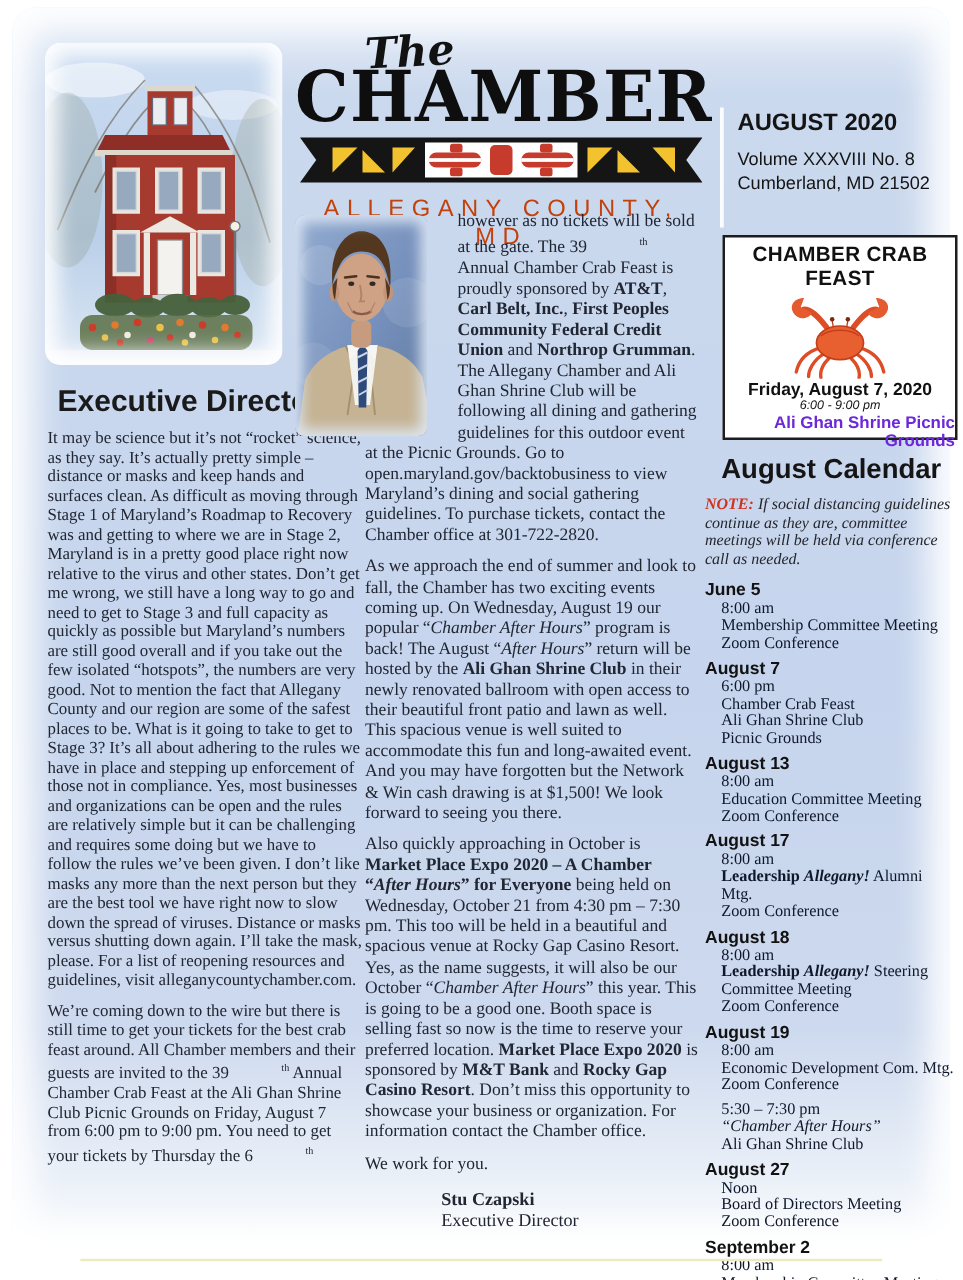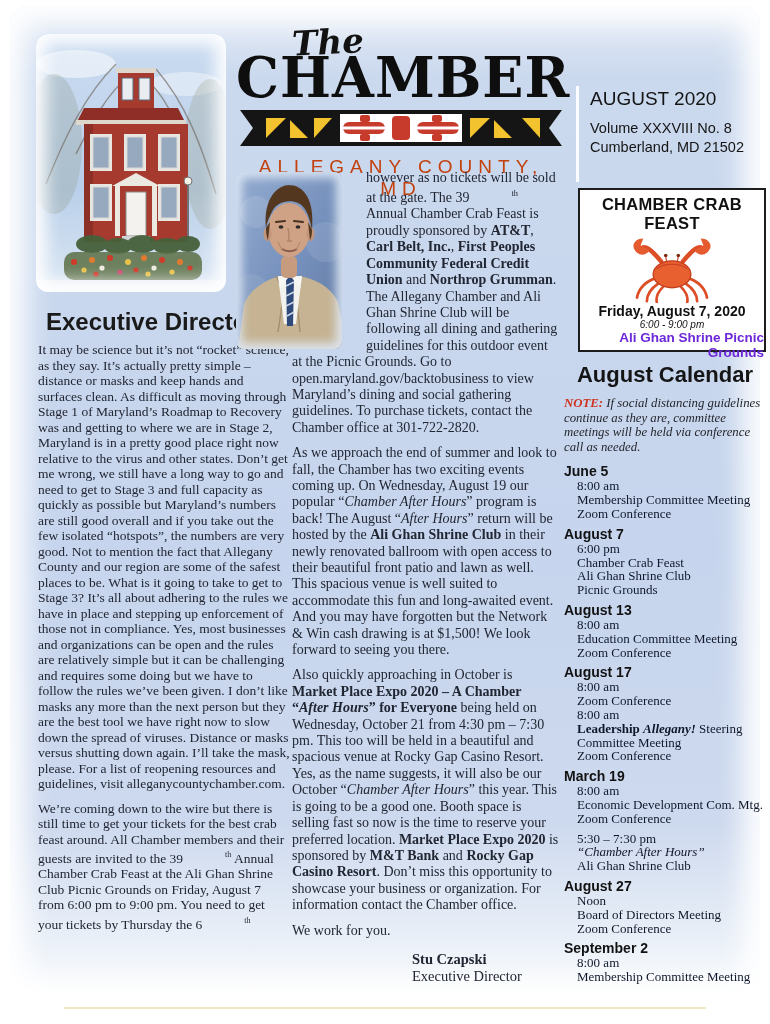--- a/index.html
+++ b/index.html
@@ -15,21 +15,21 @@
   .feather{position:absolute;inset:0;border-radius:12px;box-shadow:inset 0 0 16px 10px rgba(255,255,255,0.95);pointer-events:none;}
   .logo{left:236px;top:24px;width:330px;text-align:center;}
   .logo-the{position:absolute;left:56px;top:-2px;font-family:"DejaVu Serif",serif;font-style:italic;font-weight:bold;
     font-size:34px;color:#121212;transform:rotate(-3deg);}
   .logo-chamber{margin-top:26px;font-family:"DejaVu Serif",serif;font-weight:bold;font-size:54px;line-height:1;
     color:#0e0e0e;letter-spacing:1px;transform:scaleY(1.04);}
   .logo-flag{margin-top:3px;}
   .logo-county{margin-top:3px;font-size:19px;letter-spacing:6px;color:#c2410c;}
   .vrule{left:576px;top:86px;width:3px;height:96px;background:rgba(255,255,255,0.92);}
   .issue{left:590px;top:88px;width:170px;color:#141414;}
-  .issue-month{font-weight:normal;font-size:19px;margin-bottom:9px;}
+  .issue-month{font-weight:bold;font-size:19px;margin-bottom:9px;}
   .issue-line{font-size:14.5px;line-height:19px;}
 
   
   .crab-box{left:578px;top:188px;width:184px;height:160px;background:#fff;border:2px solid #1d1d1d;text-align:center;}
   .cb-title{font-weight:bold;font-size:16.5px;letter-spacing:0.3px;color:#111;margin-top:5px;}
   .cb-crab{display:block;margin:0 auto;}
   .cb-date{font-weight:bold;font-size:14px;color:#111;}
   .cb-time{font-weight:normal;font-style:italic;font-size:10px;color:#111;}
   .cb-loc{font-weight:bold;font-size:13.5px;color:#6d28d9;text-align:right;}
 
@@ -49,21 +49,21 @@
   .left-col p, .mid-col p{font-family:"Liberation Serif",serif;color:#212633;margin:0 0 9px 0;}
   .left-col p{font-size:13.5px;line-height:15.5px;}
 
   
   .mid-col{left:292px;top:170px;width:268px;}
   .mid-col p{font-size:14px;line-height:16.4px;}
   .portrait{position:absolute;left:-56px;top:2px;width:106px;height:177px;border-radius:8px;overflow:hidden;}
   .pfeather{position:absolute;left:-56px;top:2px;width:106px;height:177px;border-radius:8px;
     box-shadow:inset 0 0 10px 6px rgba(222,232,245,0.9);pointer-events:none;}
   .pspacer{float:left;width:74px;height:181px;}
-  .sig{margin-left:120px;margin-top:12px;font-family:"Liberation Serif",serif;font-size:14.5px;color:#212633;line-height:17px;}
+  .sig{margin-left:61px;margin-top:12px;font-family:"Liberation Serif",serif;font-size:14.5px;color:#212633;line-height:17px;}
   .sig-name{font-weight:bold;}
   sup{font-size:60%;padding-left:42px;}
   .gold-line{left:64px;top:1007px;right:64px;height:2px;background:#efe9c2;border-radius:2px;}
 </style>
 </head>
 <body>
 
 <div id="page">
   <div class="bg-panel abs"></div>
 
@@ -236,30 +236,32 @@
         </div>
         <div>
           <div class="cal-date">August 13</div>
           <div class="cal-line">8:00 am</div>
           <div class="cal-line">Education Committee Meeting</div>
           <div class="cal-line">Zoom Conference</div>
         </div>
         <div>
           <div class="cal-date">August 17</div>
           <div class="cal-line">8:00 am</div>
-          <div class="cal-line">Zoom Conference</div>
-        </div>
-        <div>
+          <div class="cal-line"><b>Leadership</b> <b><i>Allegany!</i></b> Alumni Mtg.</div>
+          <div class="cal-line">Zoom Conference</div>
+        </div>
+        <div>
+          <div class="cal-date">August 18</div>
           <div class="cal-line">8:00 am</div>
           <div class="cal-line"><b>Leadership</b> <b><i>Allegany!</i></b> Steering</div>
           <div class="cal-line">Committee Meeting</div>
           <div class="cal-line">Zoom Conference</div>
         </div>
         <div>
-          <div class="cal-date">March 19</div>
+          <div class="cal-date">August 19</div>
           <div class="cal-line">8:00 am</div>
           <div class="cal-line">Economic Development Com. Mtg.</div>
           <div class="cal-line">Zoom Conference</div>
           <div class="cal-gap"></div>
           <div class="cal-line">5:30 – 7:30 pm</div>
           <div class="cal-line"><i>“Chamber After Hours”</i></div>
           <div class="cal-line">Ali Ghan Shrine Club</div>
         </div>
         <div>
           <div class="cal-date">August 27</div>

